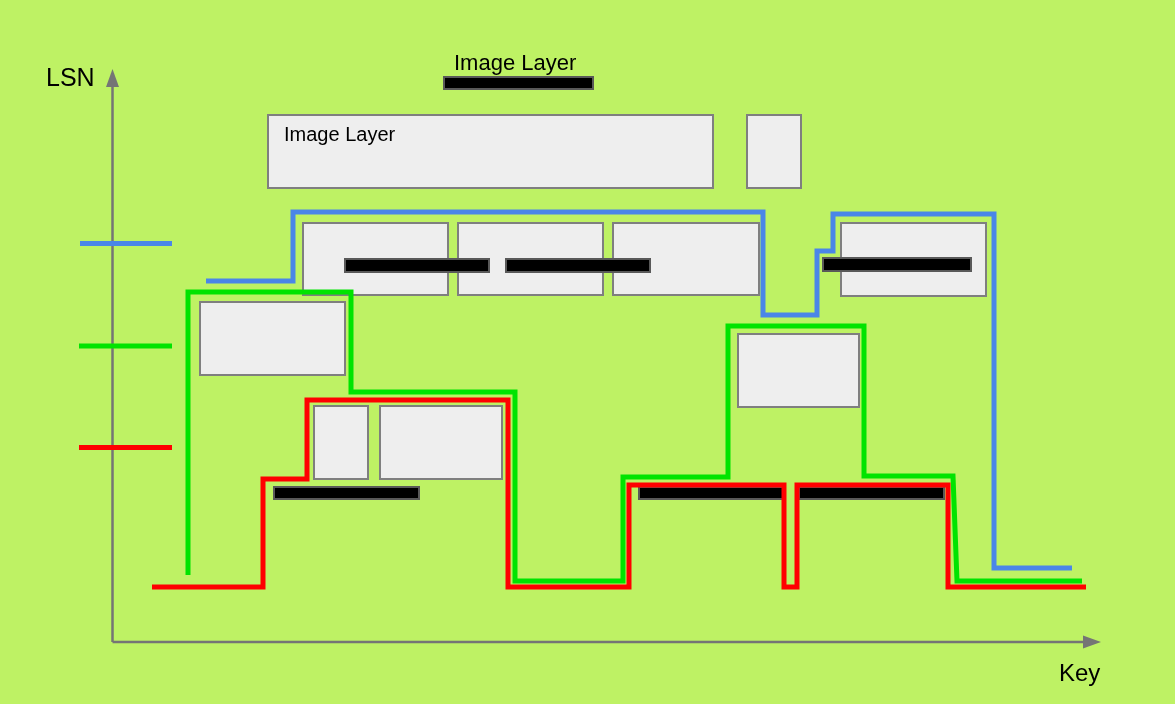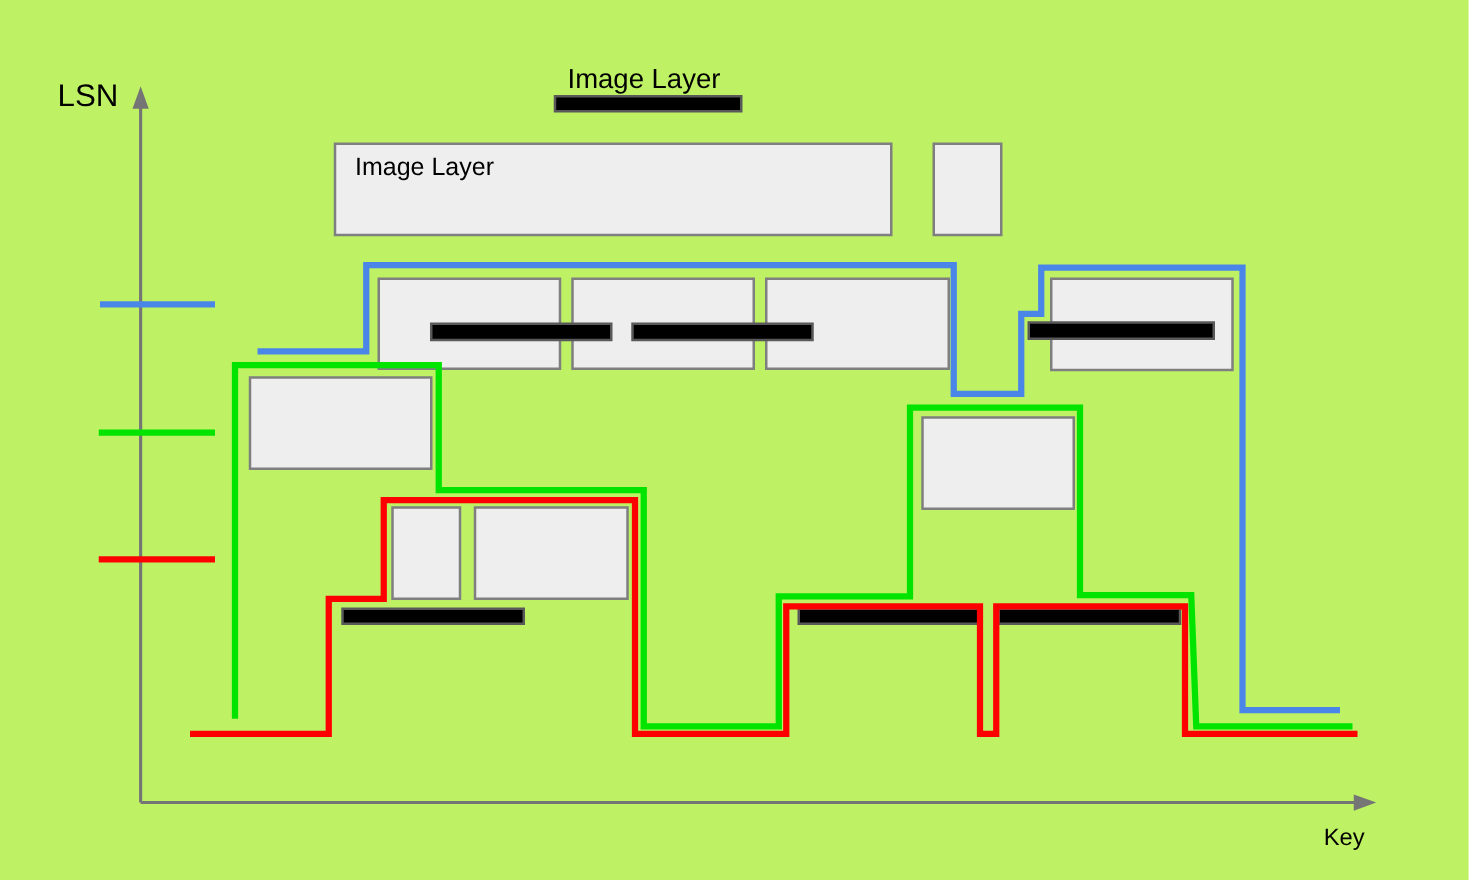--- a/index.html
+++ b/index.html
@@ -6,21 +6,21 @@
   .stage{
     position:relative;
     width:1175px;height:704px;
     background:#bef264;
     font-family:"Liberation Sans", sans-serif;
     overflow:hidden;
   }
   .stage svg{position:absolute;left:0;top:0;}
   .lbl{position:absolute;color:#000;white-space:nowrap;line-height:1;}
   .lbl-lsn{left:46px;top:65px;font-size:25px;}
-  .lbl-key{left:1059px;top:661px;font-size:19px;}
+  .lbl-key{left:1059px;top:661px;font-size:24px;}
   .lbl-image-layer{left:454px;top:52px;font-size:22px;}
   .lbl-delta-layer{left:284px;top:124px;font-size:20px;}
 </style>
 </head>
 <body>
 
 <div class="stage">
   <svg width="1175" height="704" viewBox="0 0 1175 704" xmlns="http://www.w3.org/2000/svg">
       <rect x="268" y="115" width="445" height="73" fill="#eeeeee" stroke="#7f7f7f" stroke-width="2"></rect>
       <rect x="747" y="115" width="54" height="73" fill="#eeeeee" stroke="#7f7f7f" stroke-width="2"></rect>

